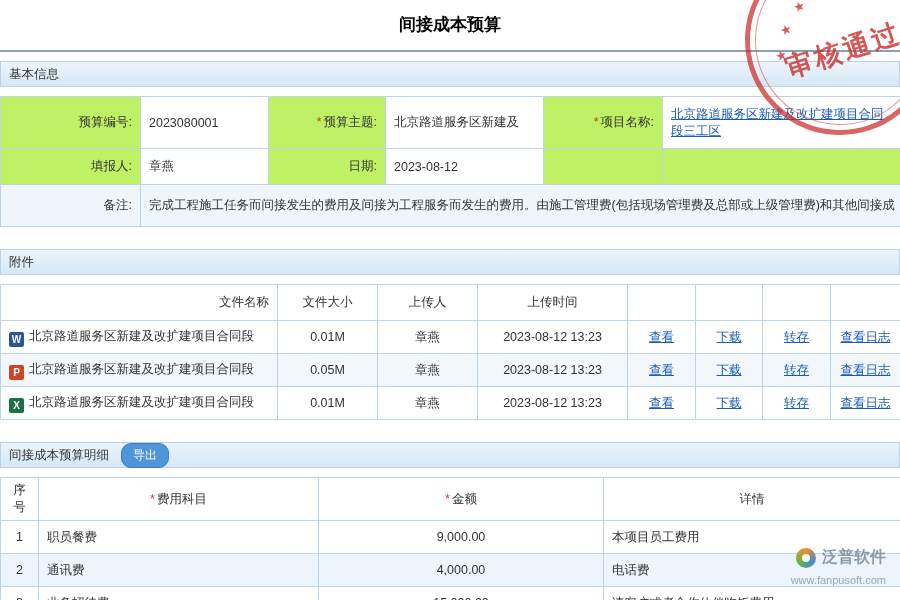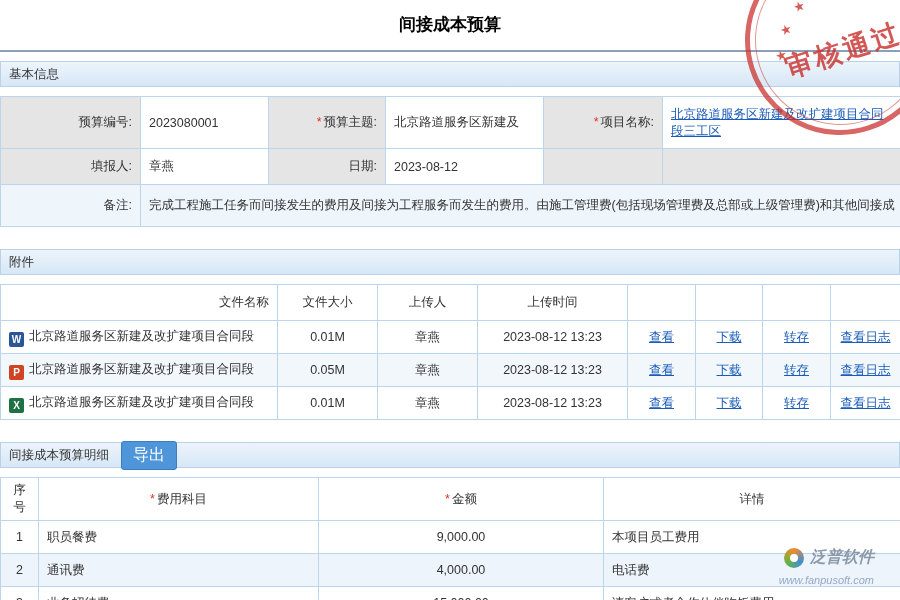--- a/index.html
+++ b/index.html
@@ -15,21 +15,21 @@
   .top-rule{border-top:2px solid #8aa0b8;margin-top:13px;}
 
   .section-bar{height:26px;background:linear-gradient(#ecf4fb,#d7e7f6);
     border:1px solid #b9d2e8;padding:0 8px;margin-top:9px;
     display:flex;align-items:center;gap:12px;color:#333;}
   .section-bar.mt-lg{margin-top:22px;}
 
   table{border-collapse:collapse;width:900px;margin-top:9px;table-layout:fixed;}
   td,th{border:1px solid #bdd5ea;font-weight:normal;padding:4px 8px;
     font-size:12.5px;vertical-align:middle;overflow:hidden;}
-  .lbl{text-align:right;background:#e5e5e5;white-space:nowrap;}
+  .lbl{text-align:right;background:#bef264;white-space:nowrap;}
   .req{color:#e0301e;margin-right:2px;}
   a{color:#1a5cb8;text-decoration:underline;cursor:pointer;}
 
   .form-table tr.r1 td{height:52px;}
   .form-table tr.r2 td{height:36px;}
   .form-table tr.r3 td{height:42px;background:#eef5fb;}
   .form-table tr.r3 td.lbl{background:#eef5fb;}
   .remark-cell{white-space:nowrap;overflow:hidden;margin-top:43px;}
 
   .attach-table thead td{height:36px;text-align:center;background:#fff;}
@@ -38,21 +38,21 @@
   .attach-table tbody td.fname{text-align:left;white-space:nowrap;}
   .attach-table tbody tr:nth-child(2){background:#f2f7fc;}
   .ficon{display:inline-block;width:15px;height:15px;border-radius:2px;
     color:#fff;font-size:10px;font-weight:bold;text-align:center;line-height:15px;
     margin-right:5px;vertical-align:-3px;}
   .ficon[data-icon="word"]{background:#2a5699;}
   .ficon[data-icon="ppt"]{background:#d04423;}
   .ficon[data-icon="excel"]{background:#1e7145;}
 
   .btn-export{background:#4f95d9;color:#fff;border:1px solid #3a7dc0;
-    border-radius:3px;padding:3px 11px;font-size:16px;cursor:pointer;
+    border-radius:10px;padding:3px 11px;font-size:12px;cursor:pointer;
     font-family:"Liberation Sans", sans-serif;}
 
   .detail-table thead td{height:30px;text-align:center;background:#fff;}
   .detail-table tbody td{height:33px;}
   .detail-table tbody tr:nth-child(2){background:#eef4fb;}
   .detail-table .c-no{text-align:center;}
   .detail-table .c-amt{text-align:center;}
 
   
   .stamp{position:absolute;top:-55px;right:-35px;width:190px;height:190px;
@@ -64,21 +64,21 @@
     font-size:27px;font-weight:bold;color:rgba(201,48,44,.88);
     letter-spacing:3px;white-space:nowrap;}
   .stamp .star{position:absolute;color:rgba(201,48,44,.85);font-size:13px;}
   .stamp .star:nth-of-type(1){left:13%;top:44%;}
   .stamp .star:nth-of-type(2){left:20%;top:31%;}
   .stamp .star:nth-of-type(3){left:31%;top:21%;}
   .stamp .star:nth-of-type(4){left:44%;top:15%;}
   .stamp .star:nth-of-type(5){left:58%;top:13%;}
 
   
-  .watermark{position:absolute;right:26px;bottom:14px;text-align:left;z-index:15;font-style:italic;}
+  .watermark{position:absolute;right:14px;bottom:14px;text-align:left;z-index:15;}
   .brand-row{display:flex;align-items:center;gap:6px;justify-content:flex-end;}
   .logo{width:20px;height:20px;border-radius:50%;position:relative;
     background:conic-gradient(#f08c2e,#3f8fd2,#6cb33f,#f08c2e);}
   .logo::after{content:"";position:absolute;inset:6px;background:#fff;border-radius:50%;}
   .brand{font-size:16px;font-weight:bold;color:#8a9aab;}
   .site{font-size:11px;color:#93a9c8;margin-top:6px;}
 </style>
 </head>
 <body>
 

